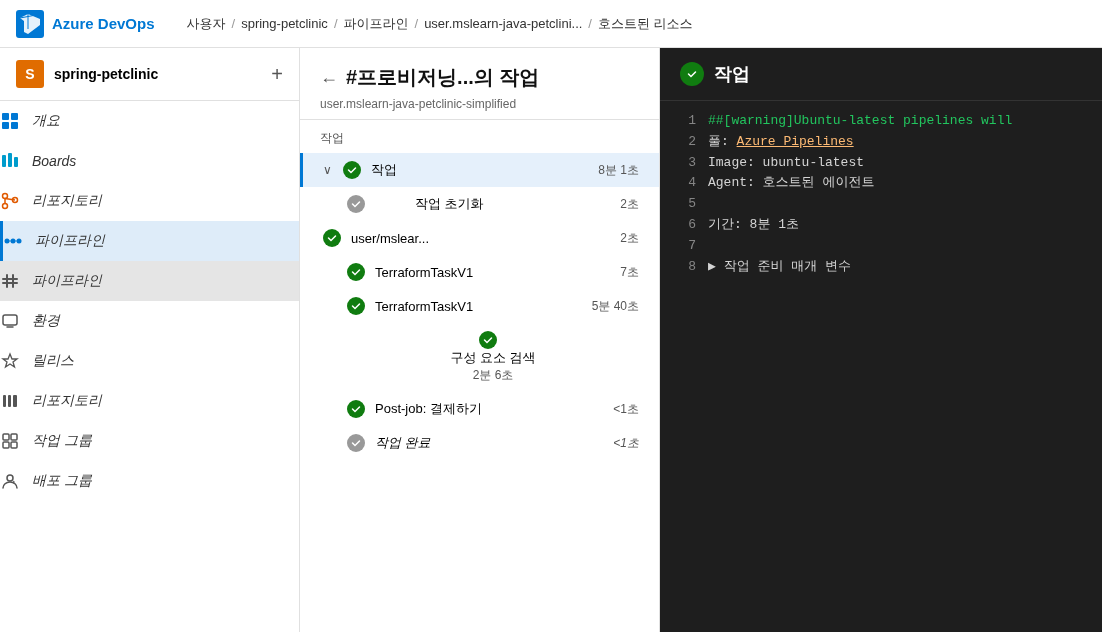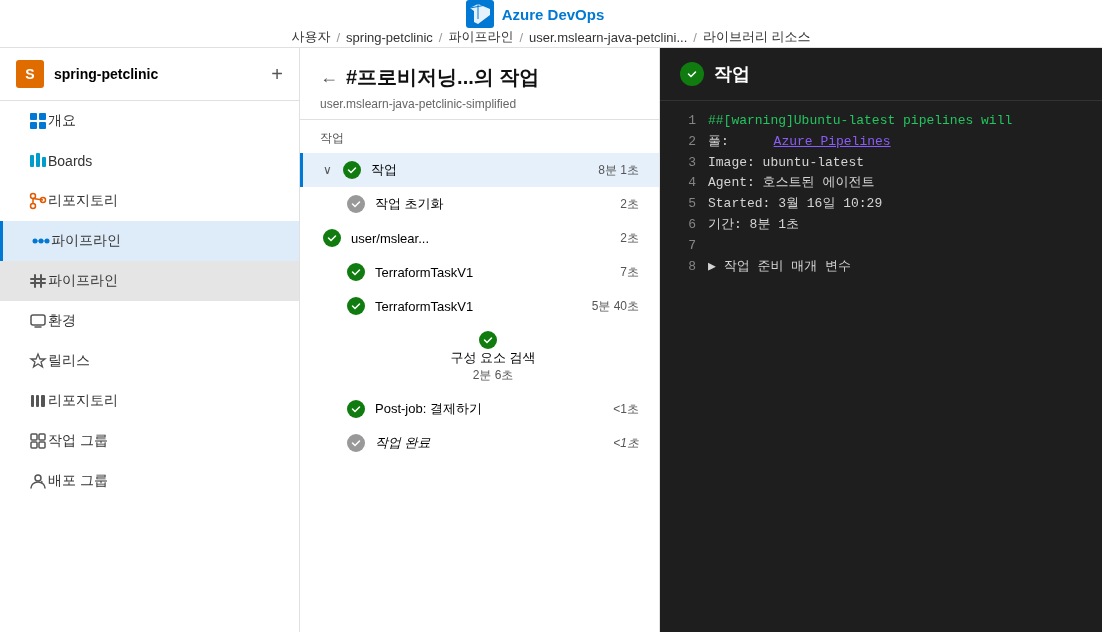--- a/index.html
+++ b/index.html
@@ -7,21 +7,20 @@
 
     
     .top-nav {
       height: 48px;
       background: #fff;
       border-bottom: 1px solid #e0e0e0;
       display: flex;
       align-items: center;
       padding: 0 16px;
       flex-shrink: 0;
-      flex-direction: column;
     }
     .top-nav-logo {
       display: flex;
       align-items: center;
       gap: 8px;
       margin-right: 32px;
     }
     .azure-logo-icon {
       width: 28px;
       height: 28px;
@@ -87,26 +86,27 @@
       background: none;
       border: none;
       cursor: pointer;
       color: #555;
       font-size: 20px;
       line-height: 1;
     }
     .sidebar-item {
       display: flex;
       align-items: center;
-      gap: 0;
-      padding: 10px 28px;
+      gap: 12px;
+      padding: 10px 0;
       cursor: pointer;
       color: #333;
       font-size: 14px;
       transition: background 0.1s;
+      font-style: italic;
     }
     .sidebar-item.active { background: #e5e5e5; font-weight: 500; }
     .sidebar-item.active-highlight { background: #deecf9; border-left: 3px solid #0078d4; }
     .sidebar-icon {
       width: 20px;
       height: 20px;
       display: flex;
       align-items: center;
       justify-content: center;
       flex-shrink: 0;
@@ -219,21 +219,21 @@
       flex: 1;
     }
     .log-line {
       display: flex;
       gap: 12px;
       line-height: 1.6;
     }
     .log-num { color: #858585; width: 20px; text-align: right; flex-shrink: 0; }
     .log-text { color: #d4d4d4; }
     .log-warning { color: #22c55e; }
-    .log-link { color: #8b5cf6; text-decoration: underline; cursor: pointer; margin-left: 37px; }
+    .log-link { color: #fdba74; text-decoration: underline; cursor: pointer; }
   </style>
 </head>
 <body>
 
 <div class="top-nav">
   <div class="top-nav-logo">
     <svg class="azure-logo-icon" viewBox="0 0 28 28" fill="none">
       <rect width="28" height="28" rx="3" fill="#0078d4"></rect>
       <path d="M4 8l8-4 12 5v6l-12 9-4-2V11L4 8z" fill="white" opacity="0.9"></path>
       <path d="M12 4v15M4 8l16-3" stroke="#0078d4" stroke-width="1"></path>
@@ -242,21 +242,21 @@
   </div>
   <div class="top-nav-breadcrumb">
     <span>사용자</span>
     <span class="breadcrumb-sep">/</span>
     <span>spring-petclinic</span>
     <span class="breadcrumb-sep">/</span>
     <span>파이프라인</span>
     <span class="breadcrumb-sep">/</span>
     <span>user.mslearn-java-petclini...</span>
     <span class="breadcrumb-sep">/</span>
-    <span>라이브러리 리소스</span>
+    <span>호스트된 리소스</span>
   </div>
 </div>
 
 <div class="main-layout">
 
   <div class="sidebar">
     <div class="sidebar-header">
       <div class="sidebar-project">
         <div class="project-avatar">
           <span>S</span>
@@ -398,21 +398,21 @@
             <div class="green-circle">
               <svg viewBox="0 0 10 10" fill="white">
                   <path d="M1.5 5l2.5 2.5 4.5-4.5" stroke="white" stroke-width="1.5" fill="none" stroke-linecap="round"></path>
                 </svg>
             </div>
           </div>
           <span class="job-item-name">작업</span>
           <span class="job-item-time">8분 1초</span>
         </div>
 
-        <div class="job-item" style="padding-left:44px;">
+        <div class="job-item" style="padding-left:44px;gap:40px;">
           <div class="job-item-icon">
             <div class="grey-circle">
               <svg viewBox="0 0 10 10" fill="white" width="10" height="10">
                   <path d="M1.5 5l2.5 2.5 4.5-4.5" stroke="white" stroke-width="1.5" fill="none" stroke-linecap="round"></path>
                 </svg>
             </div>
           </div>
           <span class="job-item-name">작업 초기화</span>
           <span class="job-item-time">2초</span>
         </div>
@@ -513,21 +513,20 @@
         <div class="log-line">
           <span class="log-num">3</span>
           <span class="log-text">Image: ubuntu-latest</span>
         </div>
         <div class="log-line">
           <span class="log-num">4</span>
           <span class="log-text">Agent: 호스트된 에이전트</span>
         </div>
         <div class="log-line">
           <span class="log-num">5</span>
-          <span class="log-text">Started: 3월 16일  10:29</span>
         </div>
         <div class="log-line">
           <span class="log-num">6</span>
           <span class="log-text">기간: 8분 1초</span>
         </div>
         <div class="log-line">
           <span class="log-num">7</span>
           <span class="log-text"></span>
         </div>
         <div class="log-line">

